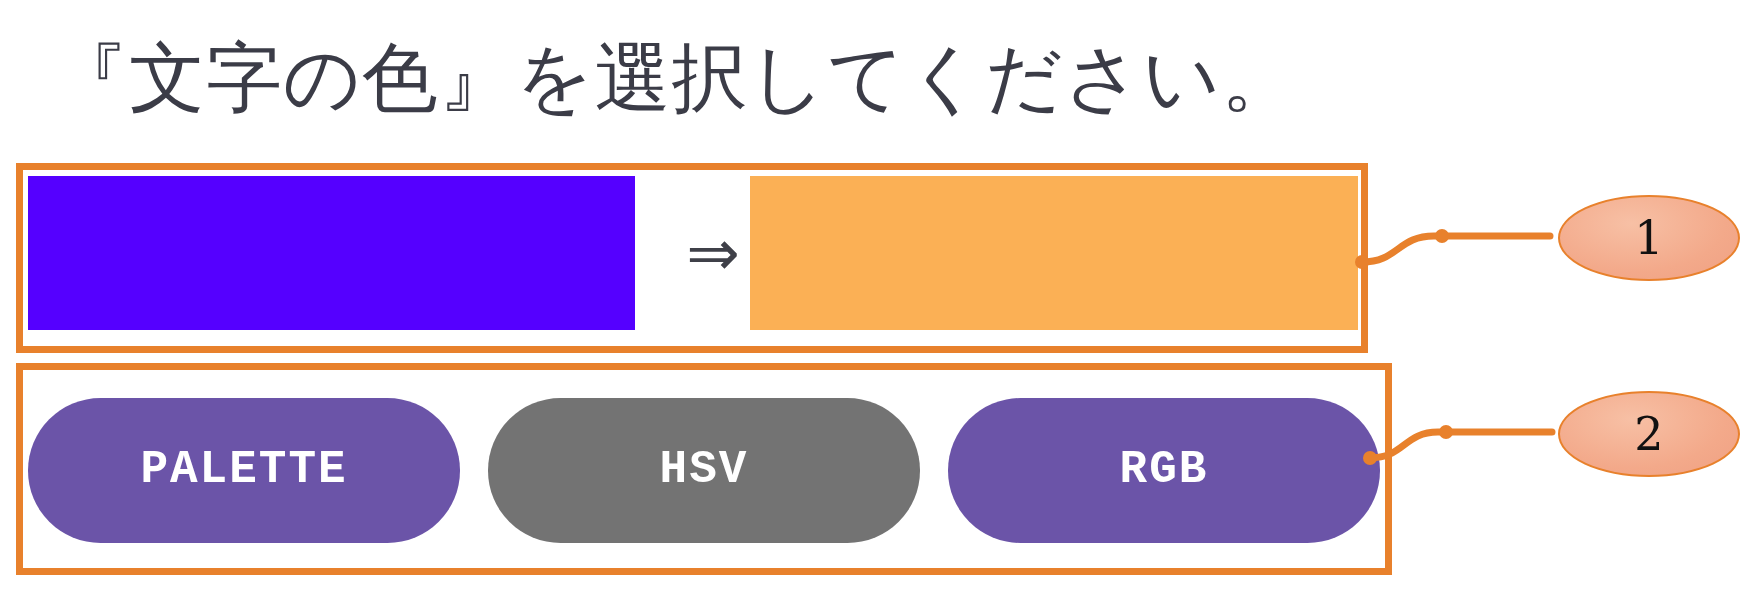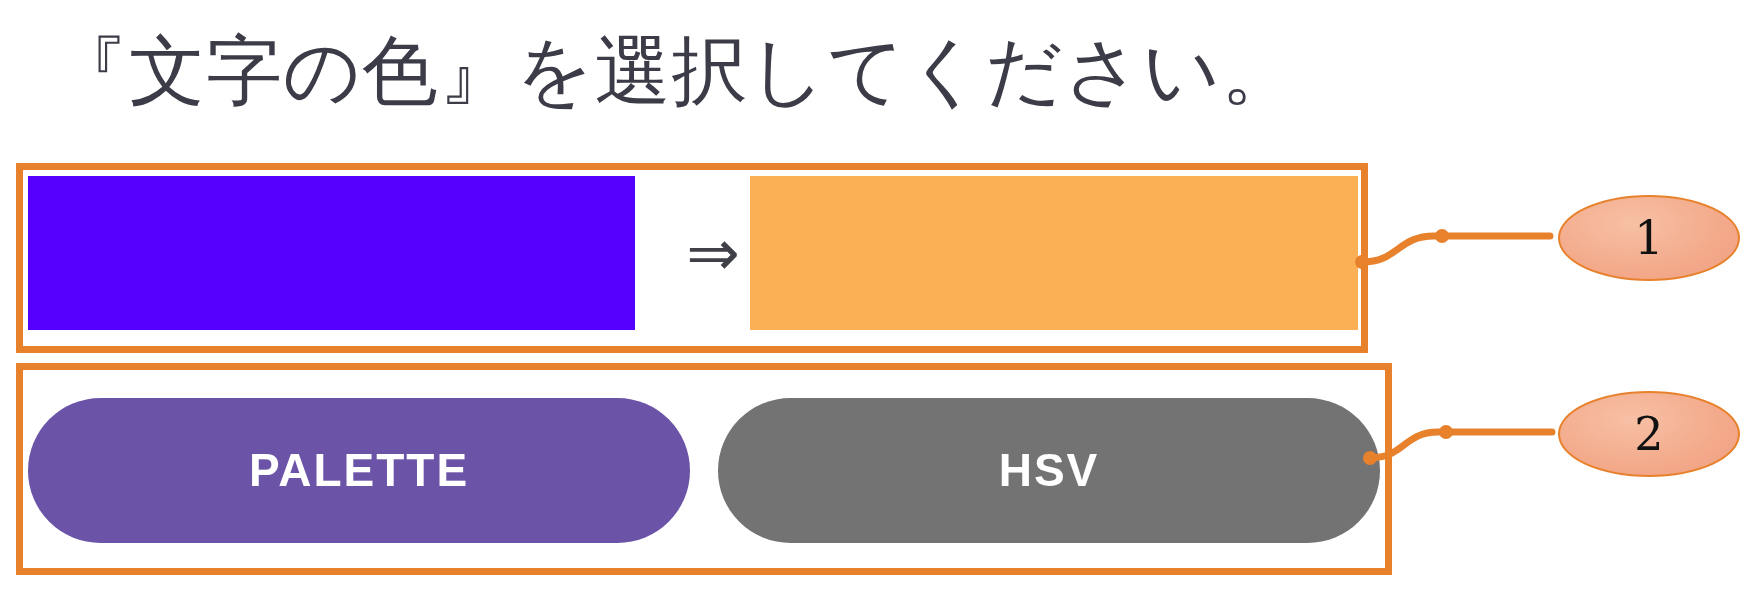--- a/index.html
+++ b/index.html
@@ -17,21 +17,21 @@
 
   
   #page-title {
     position: absolute;
     left: 52px;
     top: 18px;
     width: 1260px;
     height: 120px;
     display: flex;
     align-items: center;
-    font-family: Liberation Mono, monospace;
+    font-family: Liberation Sans, sans-serif;
     font-size: 76px;
     line-height: 1.05;
     color: #3b3c47;
     letter-spacing: 1px;
     white-space: nowrap;
   }
 
   
   .anno-box {
     position: absolute;
@@ -100,21 +100,21 @@
     align-items: center;
     justify-content: space-between;
   }
   .mode-button {
     flex: 1 1 0;
     height: 145px;
     margin-right: 28px;
     border: none;
     border-radius: 80px;
     color: #ffffff;
-    font-family: Liberation Sans, sans-serif;
+    font-family: Liberation Mono, monospace;
     font-size: 46px;
     font-weight: bold;
     letter-spacing: 2px;
     cursor: pointer;
     display: flex;
     align-items: center;
     justify-content: center;
     padding: 0;
   }
   .mode-button:last-child { margin-right: 0; }
@@ -163,20 +163,21 @@
 </div>
 
 <div id="anno-box-2" class="anno-box"></div>
 
 <div id="mode-button-row">
 
   <button class="mode-button" style="background: rgb(107, 84, 168);">PALETTE</button>
 
   <button class="mode-button" style="background: #737373;">HSV</button>
 
+  <button class="mode-button" style="background: rgb(107, 84, 168);">RGB</button>
 </div>
 
 <svg id="connector-1" class="callout-connector" viewBox="0 0 220 90">
   <path d="M 12 62 C 48 62, 48 36, 84 36 L 200 36" fill="none" stroke="#E8812C" stroke-width="7" stroke-linecap="round"></path>
   <circle cx="12" cy="62" r="7" fill="#E8812C"></circle>
   <circle cx="92" cy="36" r="7" fill="#E8812C"></circle>
 </svg>
 
 <svg id="connector-2" class="callout-connector" viewBox="0 0 210 90">
   <path d="M 10 62 C 44 62, 44 36, 78 36 L 192 36" fill="none" stroke="#E8812C" stroke-width="7" stroke-linecap="round"></path>

